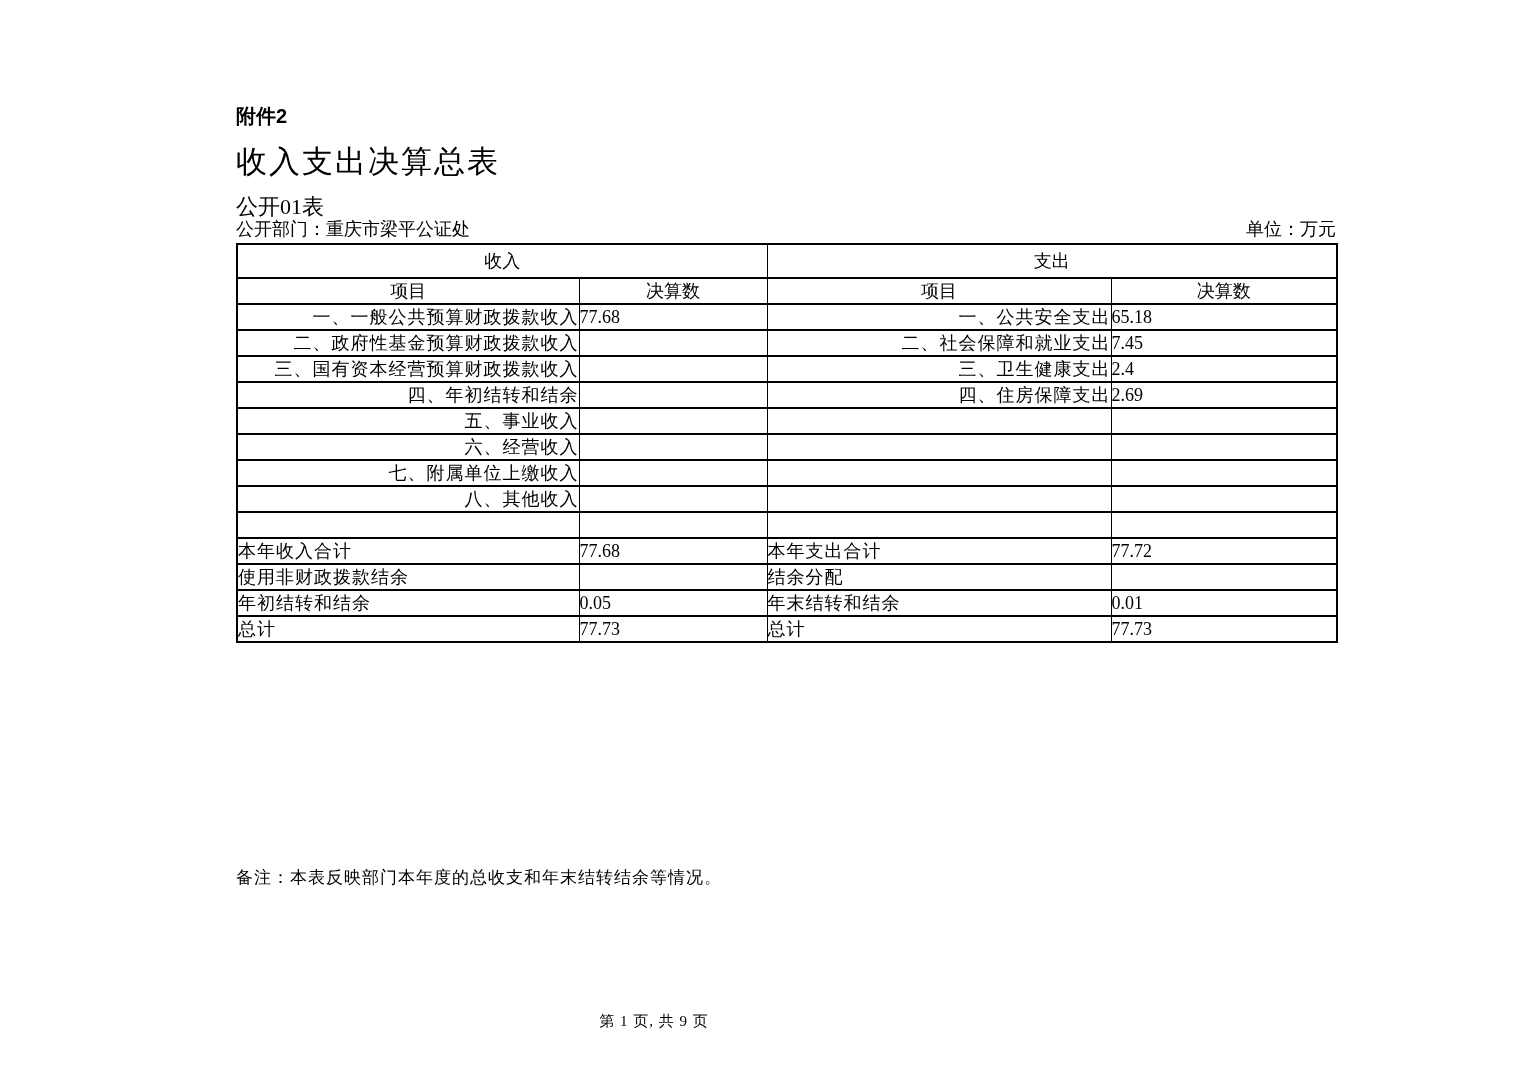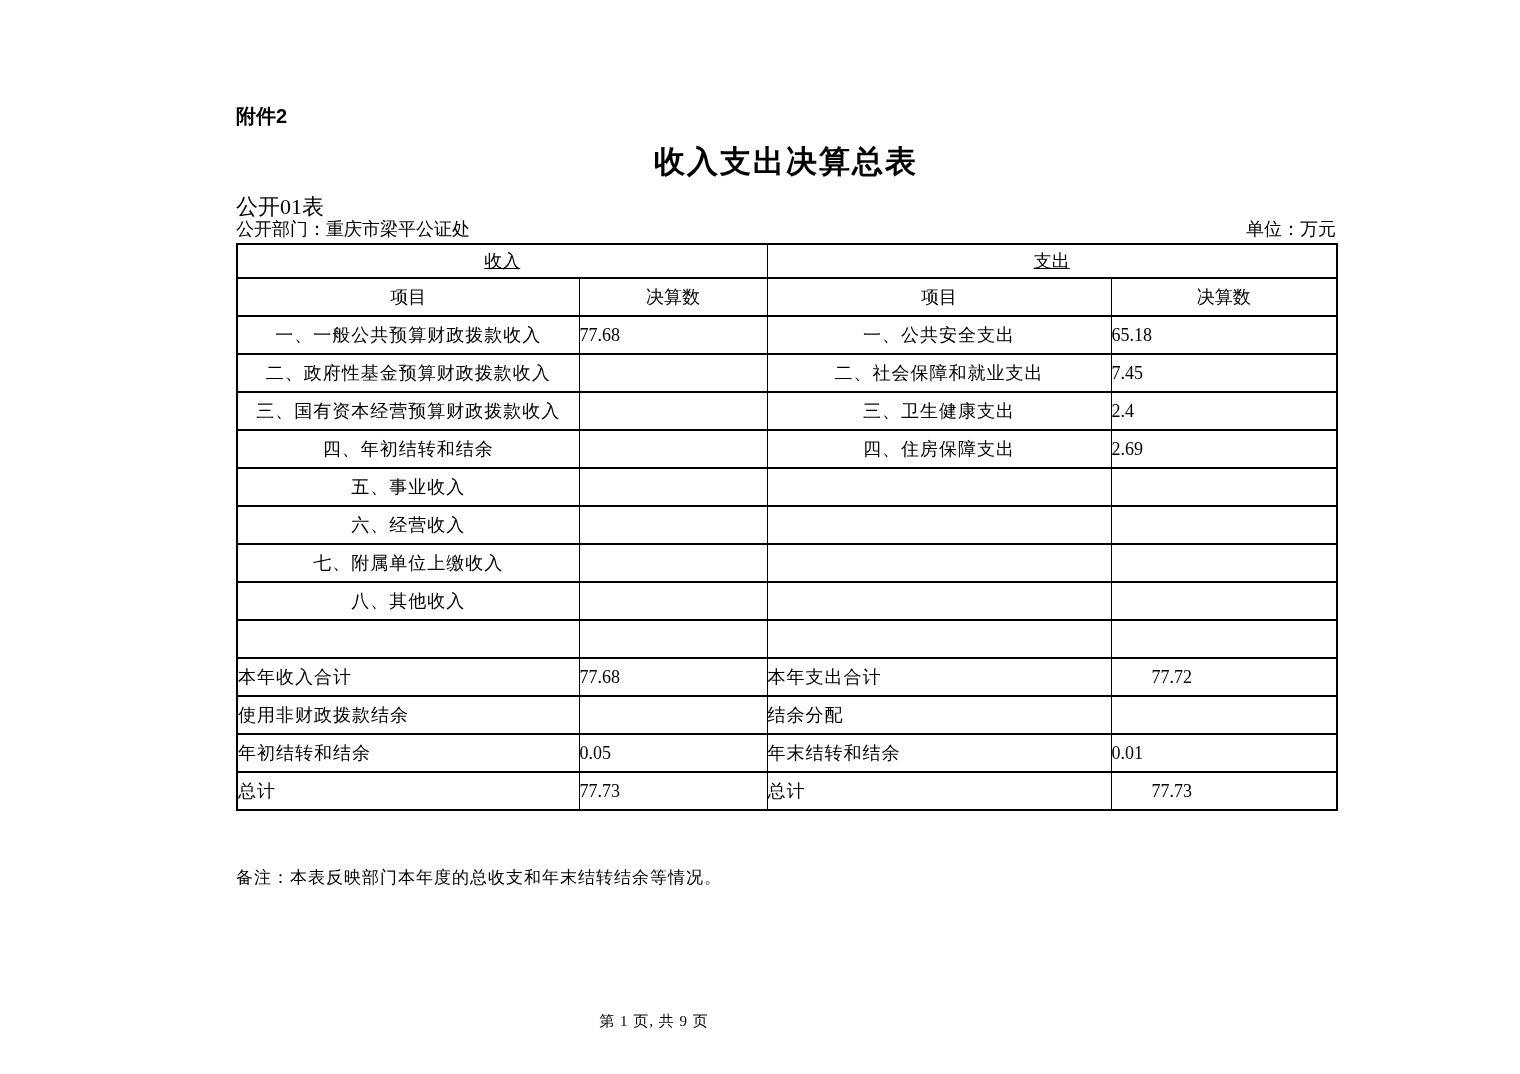--- a/index.html
+++ b/index.html
@@ -11,22 +11,22 @@
     overflow: hidden;
     position: relative;
   }
   .attachment {
     position: absolute; left: 236px; top: 103px;
     font-family: "Liberation Sans", "DejaVu Sans", sans-serif;
     font-weight: bold; font-size: 20px;
   }
   .title {
     position: absolute; left: 236px; top: 141px; width: 1100px;
-    text-align: center;
-    font-size: 31px; font-weight: bold;
+    text-align: left;
+    font-size: 31px; font-weight: normal;
     letter-spacing: 2px;
   }
   .table-code {
     position: absolute; left: 236px; top: 192px; width: 1100px;
     text-align: left; font-size: 22px;
   }
   .meta-row {
     position: absolute; left: 236px; top: 217px; width: 1100px;
     display: flex; justify-content: space-between;
     font-size: 18px;
@@ -36,33 +36,33 @@
     width: 1100px;
     border-collapse: collapse;
     table-layout: fixed;
     font-size: 18px;
   }
   table.budget td, table.budget th {
     border-top: 2px solid #000;
     border-bottom: 2px solid #000;
     border-left: 1px solid #000;
     border-right: 1px solid #000;
-    height: 38px;
+    height: 26px;
     vertical-align: middle;
     font-weight: normal;
     overflow: hidden;
     white-space: nowrap;
   }
   table.budget { border: 2px solid #000; }
-  table.budget tr.hdr1 td { height: 34px; text-decoration: underline; }
+  table.budget tr.hdr1 td { height: 34px; }
   .hcell { text-align: center; font-weight: bold; }
-  .label-cell { text-align: center; letter-spacing: 1px; }
+  .label-cell { text-align: right; letter-spacing: 1px; }
   .num-cell { text-align: left; padding-right: 3px; }
   .center-cell { letter-spacing: 1px; }
-  .b { font-weight: bold; padding-left: 40px; }
+  .b { font-weight: bold; }
   .note {
     position: absolute; left: 236px; top: 818px;
     font-size: 17px; letter-spacing: 1px; margin-top: 48px;
   }
   .footer {
     position: absolute; left: 0; top: 1012px; width: 1308px;
     text-align: center; font-size: 15px; letter-spacing: 1px;
   }
 </style>
 </head>

